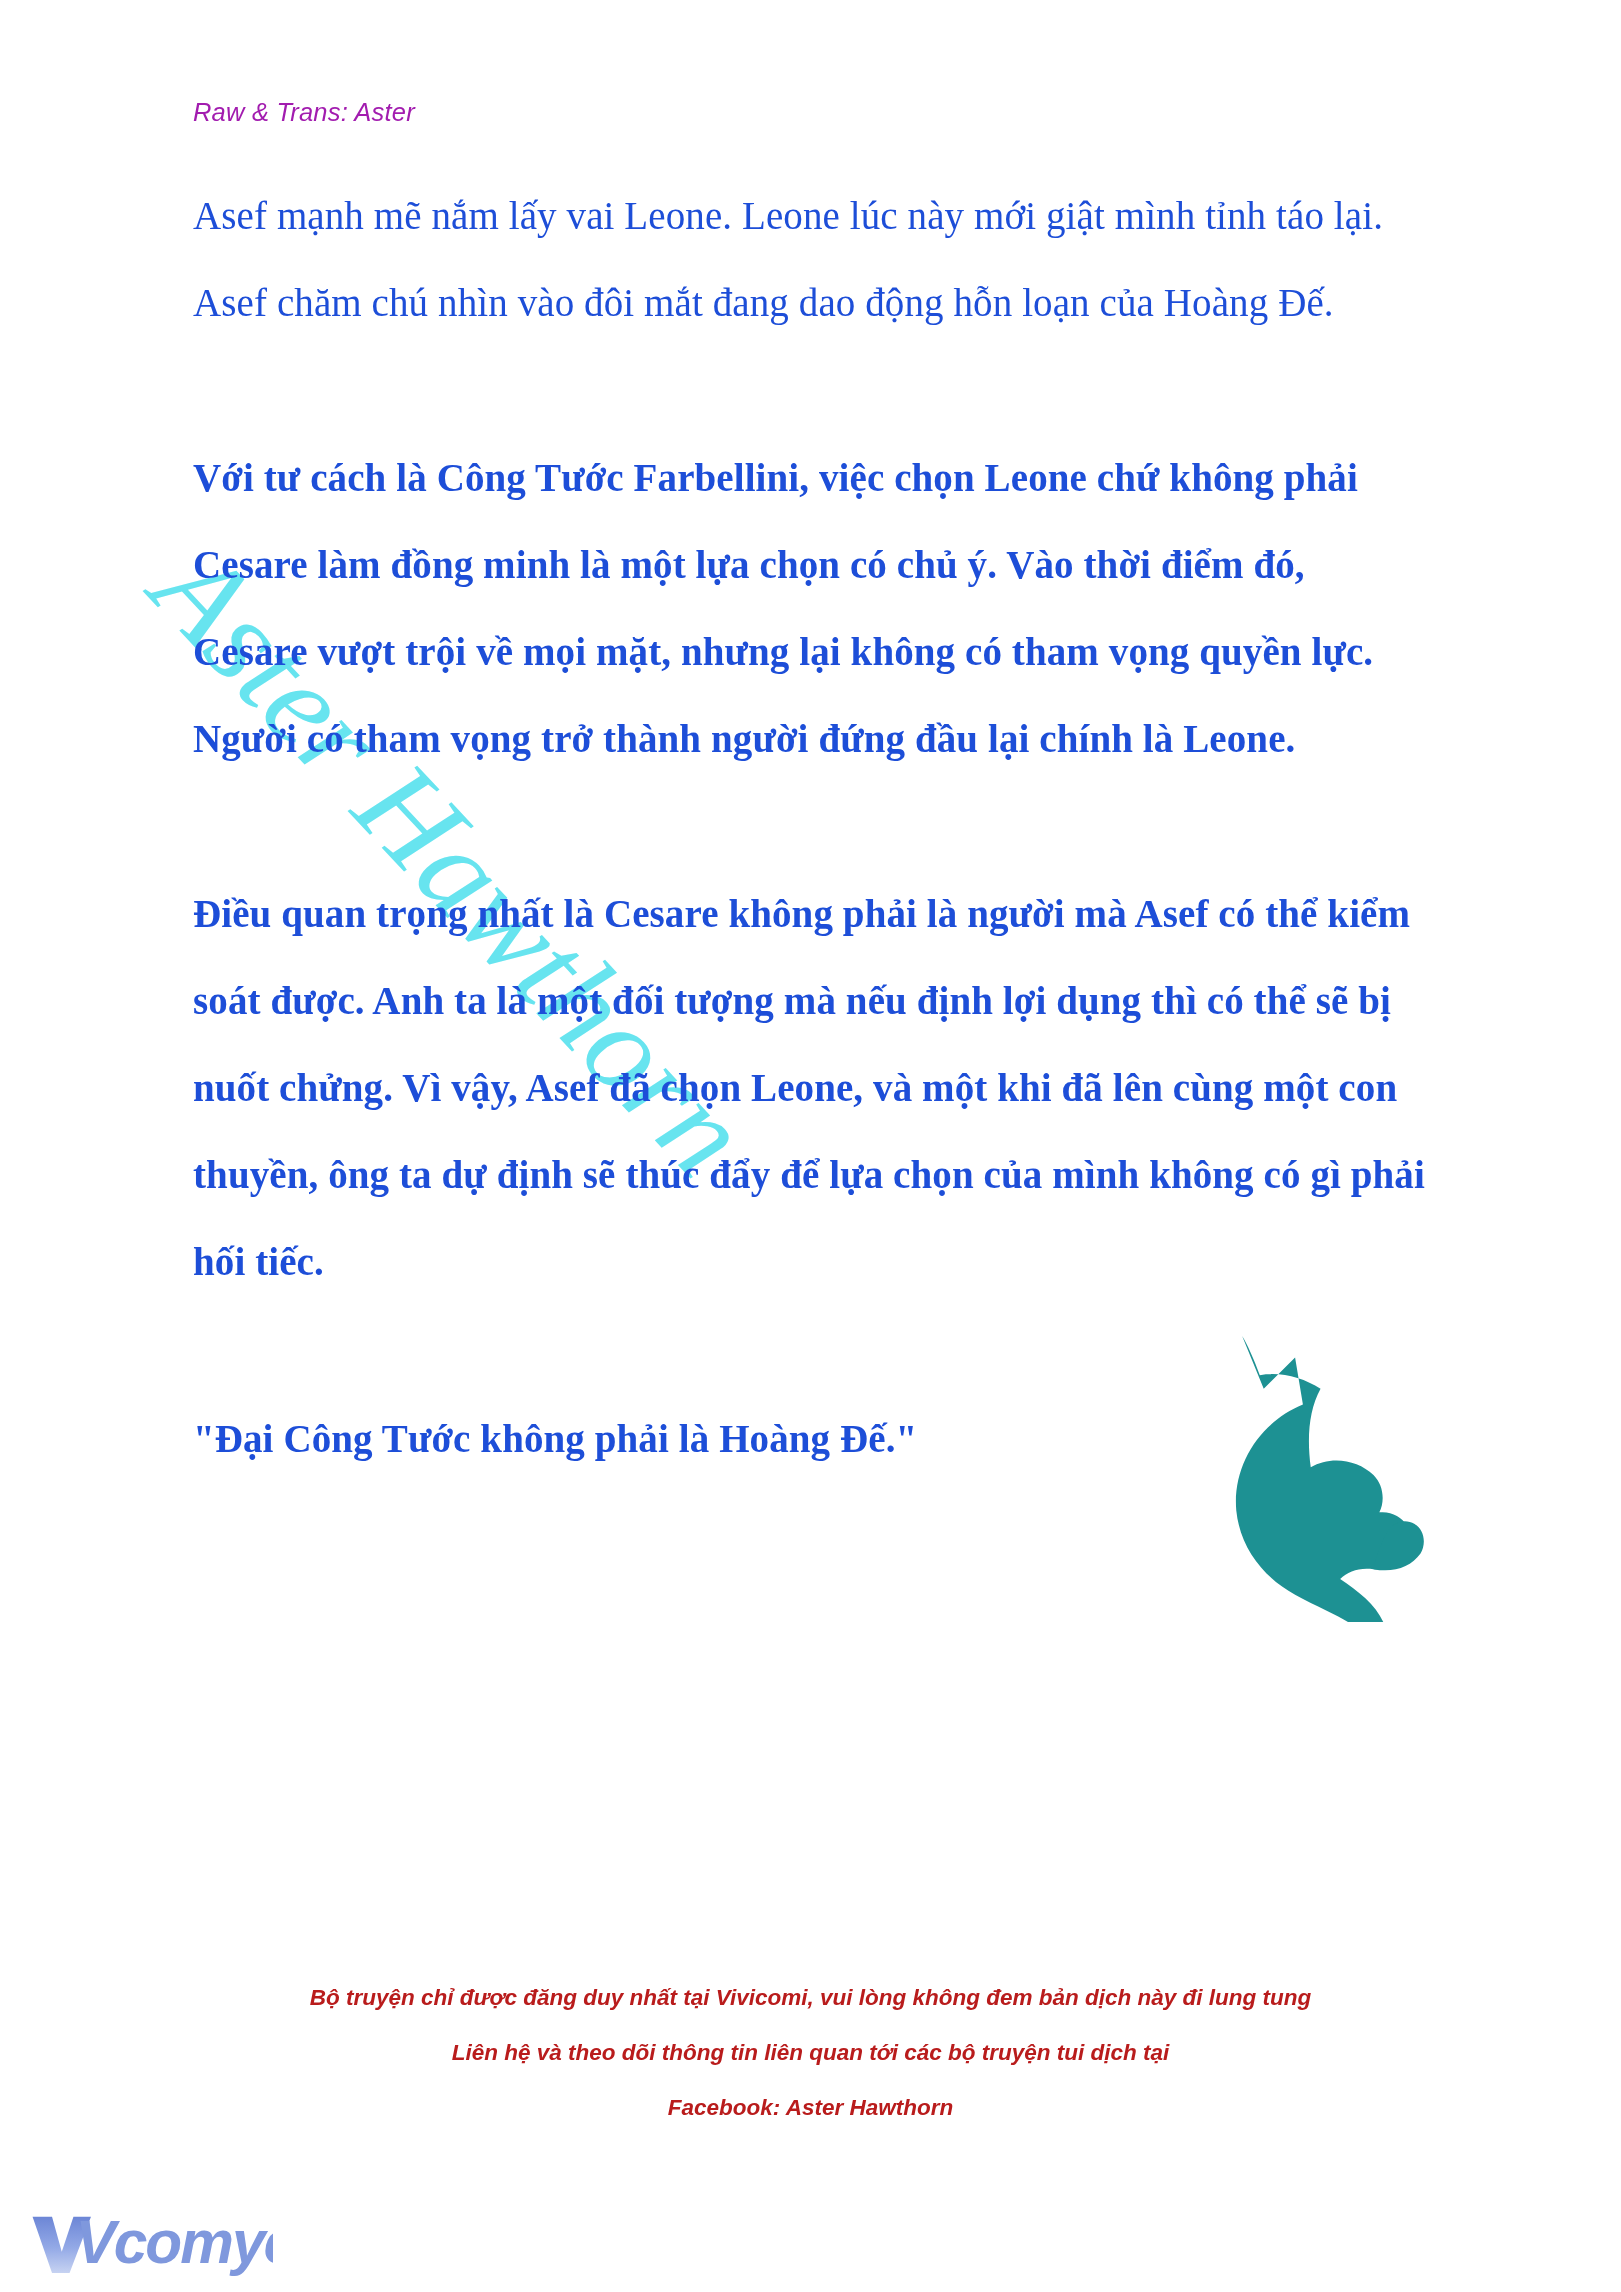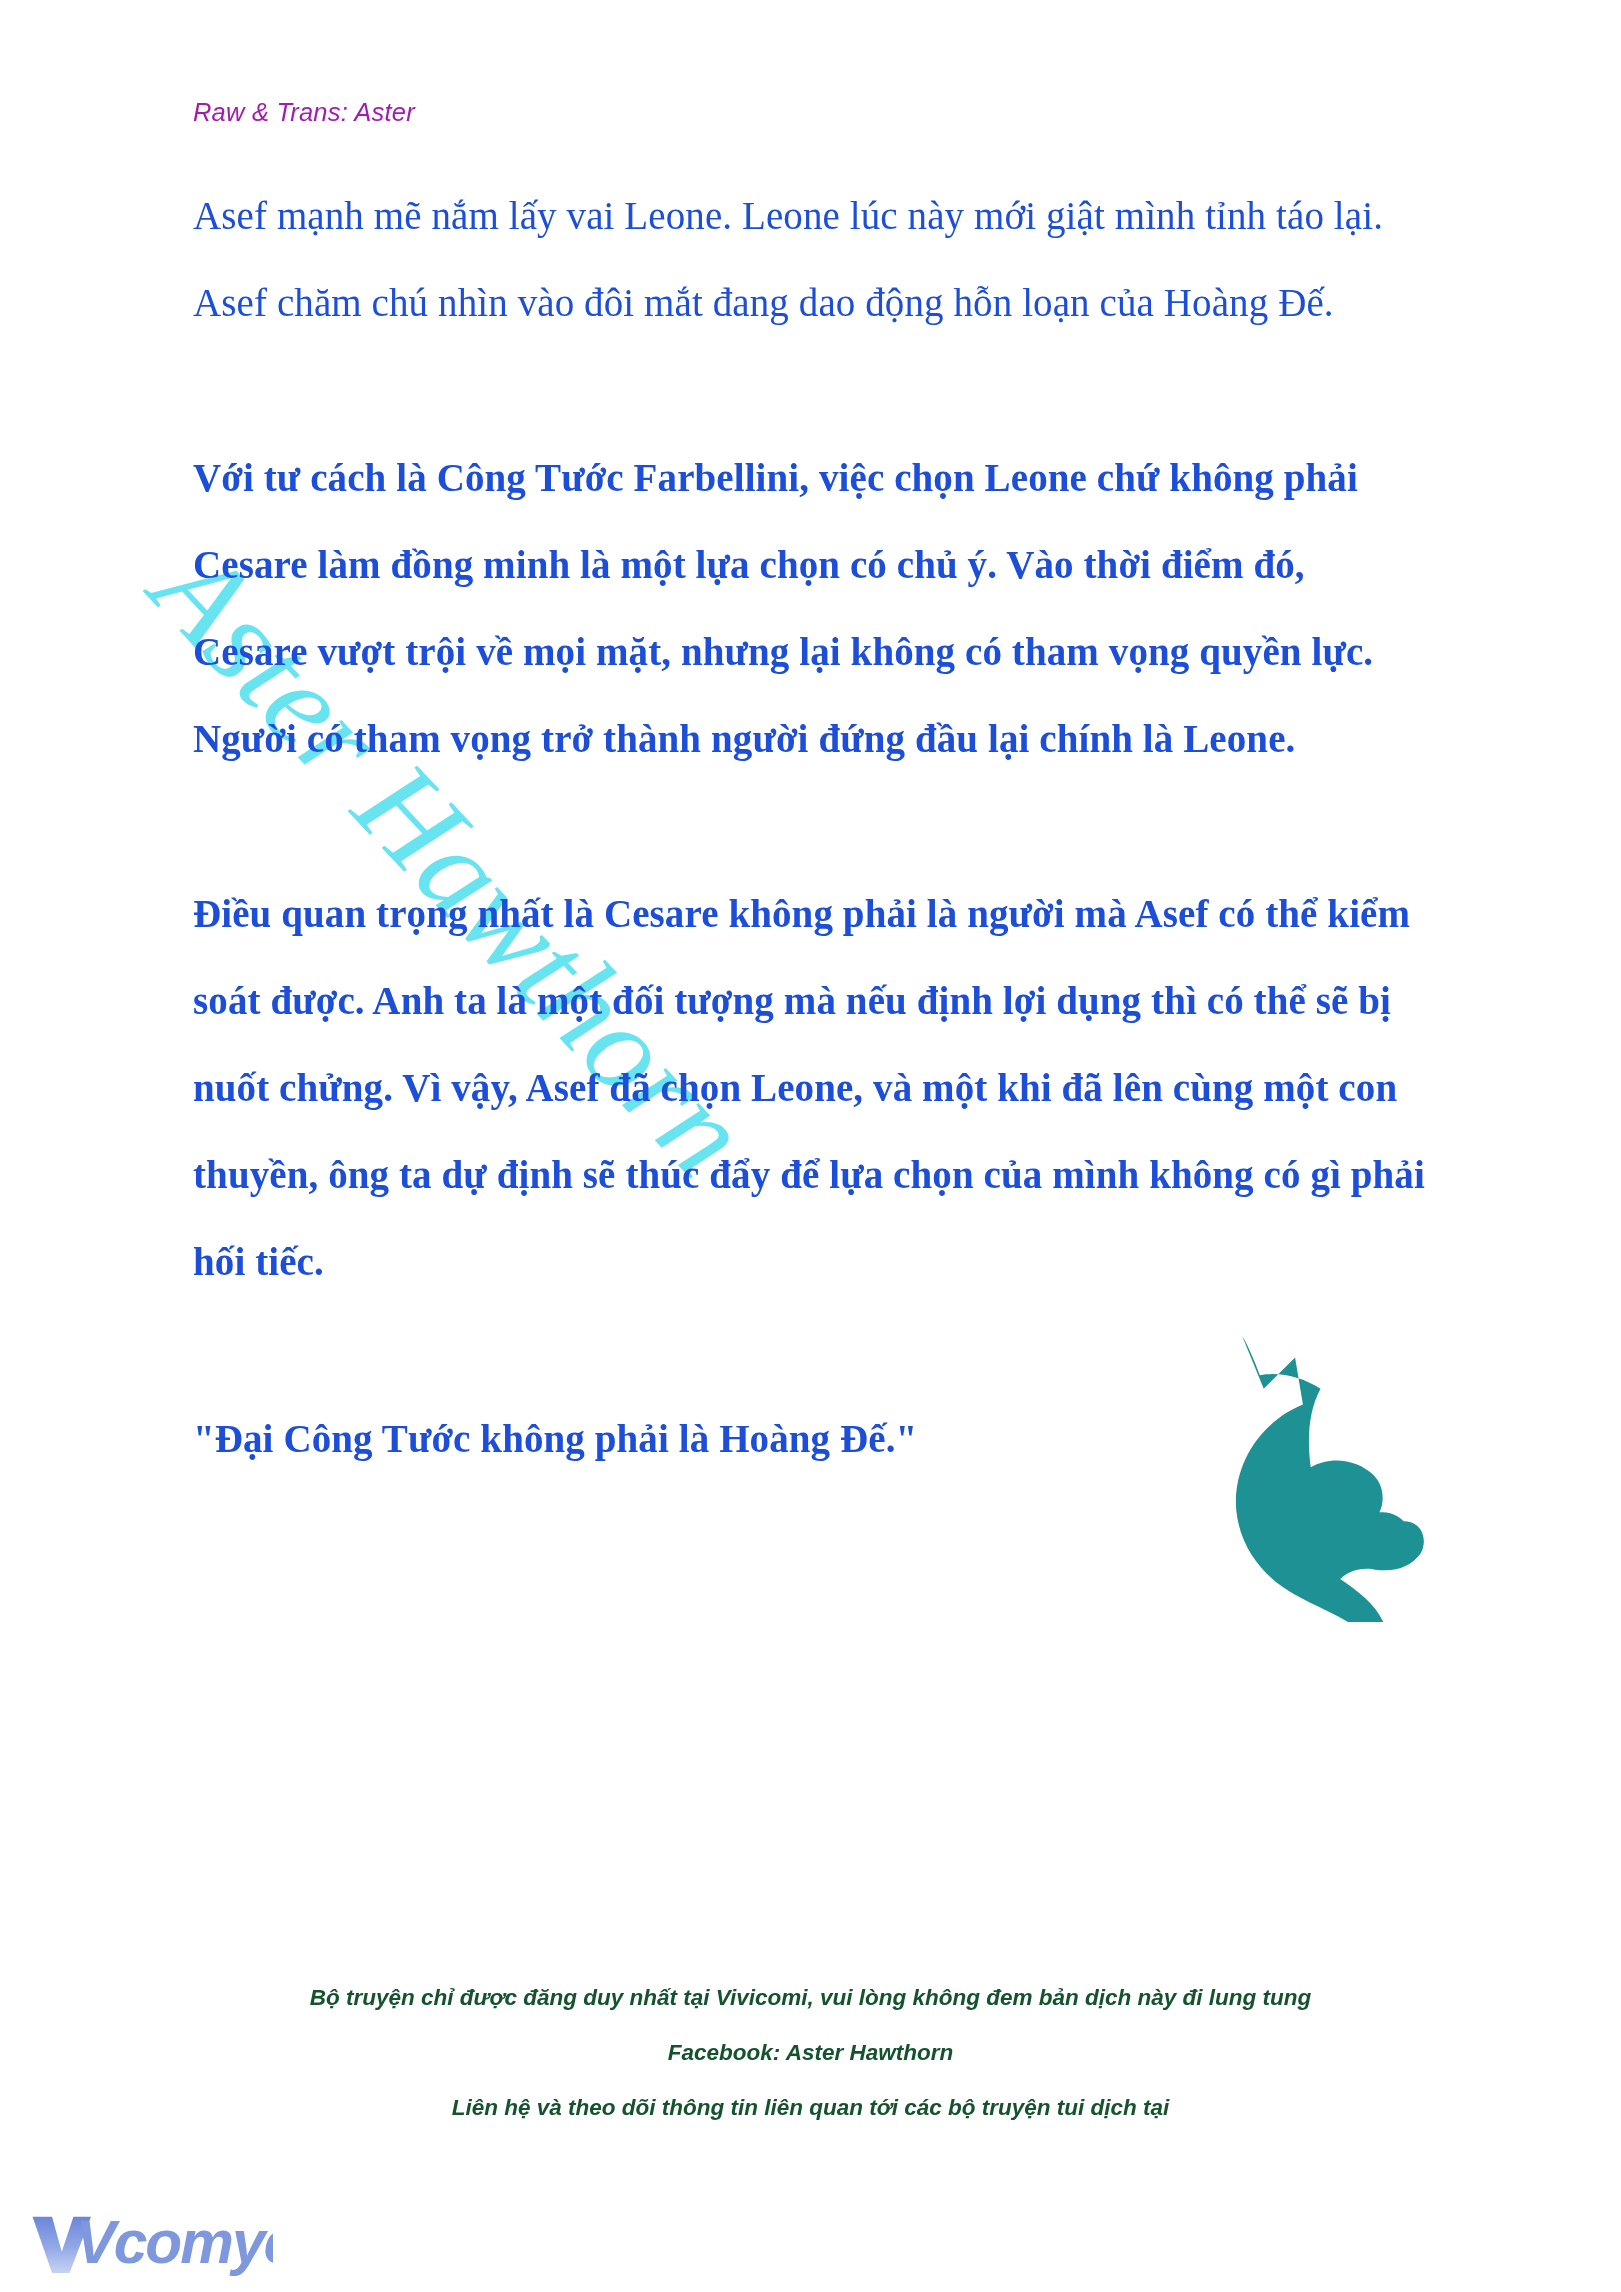--- a/index.html
+++ b/index.html
@@ -91,21 +91,21 @@
     left: 0;
     right: 0;
     top: 1970px;
     text-align: center;
   }
   .footer-line {
     font-family: "Liberation Sans", sans-serif;
     font-weight: bold;
     font-style: italic;
     font-size: 22.5px;
-    color: #14532d;
+    color: #b91c1c;
     line-height: 55px;
     white-space: nowrap;
   }
 
   
   .logo {
     position: absolute;
     left: 17.6px;
     top: 2203px;
     width: 255px;
@@ -144,22 +144,22 @@
 
   <div class="body-col">
     <p class="para">Asef mạnh mẽ nắm lấy vai Leone. Leone lúc này mới giật mình tỉnh táo lại. Asef chăm chú nhìn vào đôi mắt đang dao động hỗn loạn của Hoàng Đế.</p>
     <p class="para">Với tư cách là Công Tước Farbellini, việc chọn Leone chứ không phải Cesare làm đồng minh là một lựa chọn có chủ ý. Vào thời điểm đó, Cesare vượt trội về mọi mặt, nhưng lại không có tham vọng quyền lực. Người có tham vọng trở thành người đứng đầu lại chính là Leone.</p>
     <p class="para">Điều quan trọng nhất là Cesare không phải là người mà Asef có thể kiểm soát được. Anh ta là một đối tượng mà nếu định lợi dụng thì có thể sẽ bị nuốt chửng. Vì vậy, Asef đã chọn Leone, và một khi đã lên cùng một con thuyền, ông ta dự định sẽ thúc đẩy để lựa chọn của mình không có gì phải hối tiếc.</p>
     <p class="para quote">"Đại Công Tước không phải là Hoàng Đế."</p>
   </div>
 
   <div class="footer">
     <div class="footer-line">Bộ truyện chỉ được đăng duy nhất tại Vivicomi, vui lòng không đem bản dịch này đi lung tung</div>
+    <div class="footer-line">Liên hệ và theo dõi thông tin liên quan tới các bộ truyện tui dịch tại</div>
     <div class="footer-line">Facebook: Aster Hawthorn</div>
-    <div class="footer-line">Liên hệ và theo dõi thông tin liên quan tới các bộ truyện tui dịch tại</div>
   </div>
 
   <div class="logo">
     <svg viewBox="0 0 260 76" width="255" height="74" xmlns="http://www.w3.org/2000/svg">
       <defs>
         <linearGradient id="logoGrad" x1="0" y1="0" x2="0" y2="1">
           <stop offset="0%" stop-color="#6c86d6"></stop>
           <stop offset="55%" stop-color="#93a9e6"></stop>
           <stop offset="100%" stop-color="#c7d3f2"></stop>
         </linearGradient>

